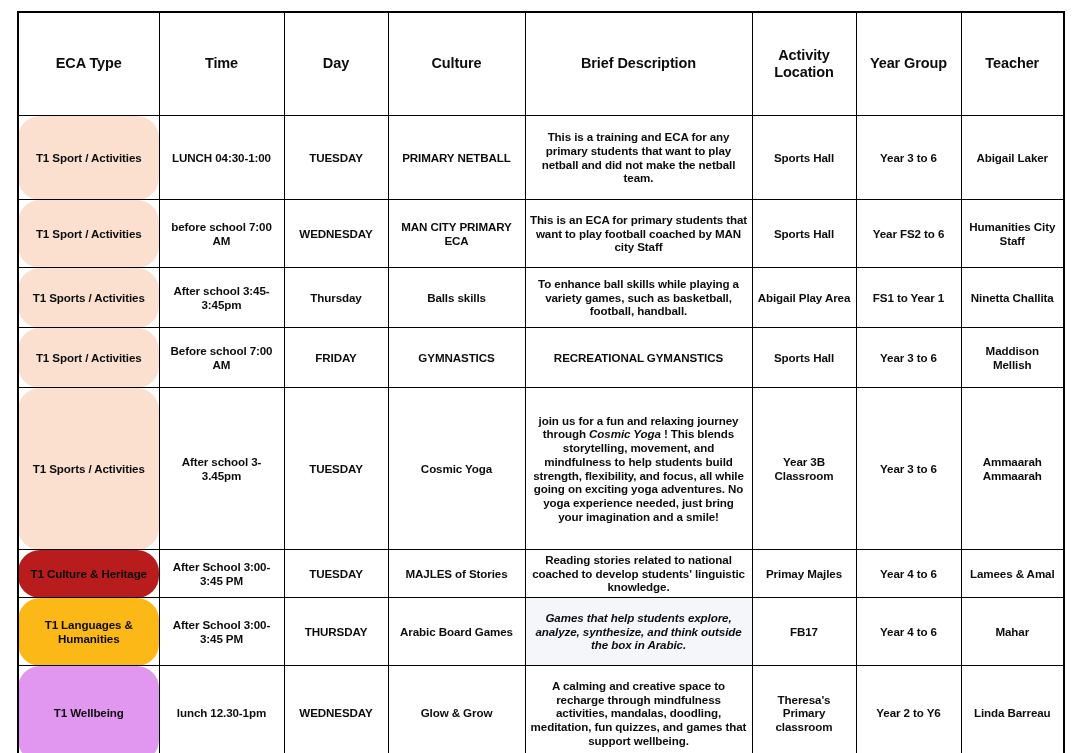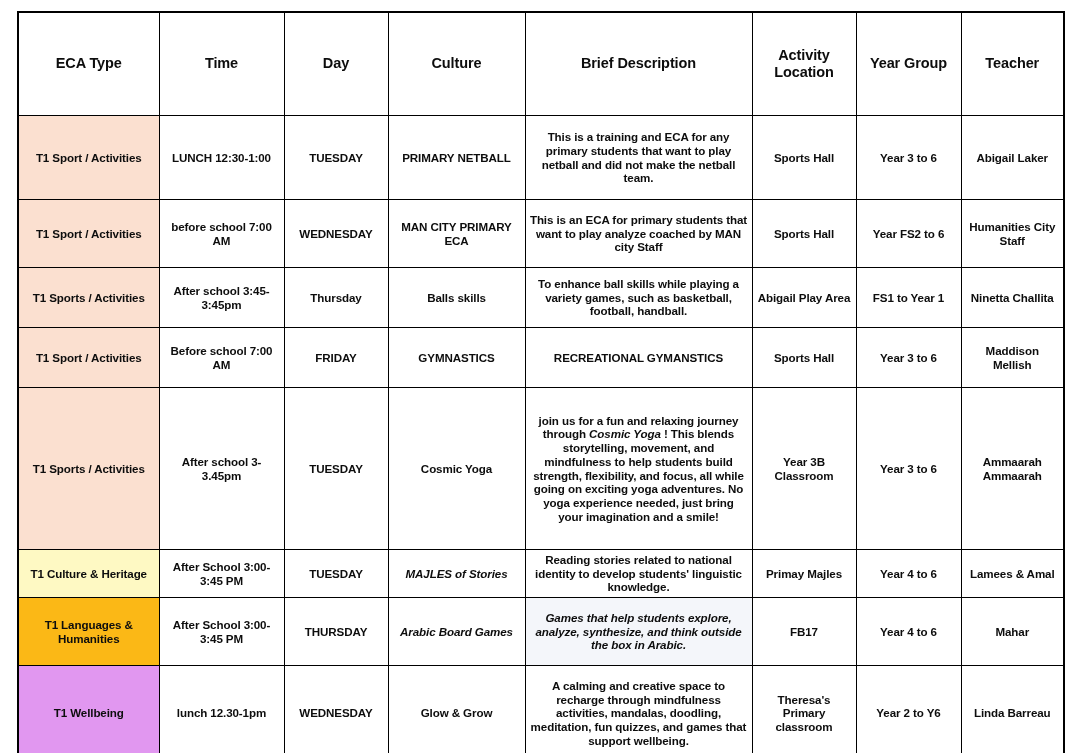--- a/index.html
+++ b/index.html
@@ -60,22 +60,22 @@
   td.desc {
     font-size: 11.6px;
     line-height: 1.22;
     padding: 4px 5px;
     margin-left: 16px;
   }
   td.desc em {
     font-style: italic;
     font-weight: bold;
   }
-  td.type { font-size: 11.6px; padding: 4px 3px; }
-  td.left-align { text-align: left; padding-left: 6px; font-style: italic; }
+  td.type { font-size: 11.6px; padding: 4px 3px; border-radius: 22px; }
+  td.left-align { text-align: left; padding-left: 6px; }
 </style>
 </head>
 <body>
 
 <div id="sheet">
   <table class="eca">
     <colgroup>
       <col class="c0">
         <col class="c1">
         <col class="c2">
@@ -93,34 +93,34 @@
         <th>Culture</th>
         <th>Brief Description</th>
         <th>Activity Location</th>
         <th>Year Group</th>
         <th>Teacher</th>
       </tr>
     </thead>
     <tbody>
         <tr style="height: 84px;">
           <td class="type" style="background: rgb(251, 224, 208);">T1 Sport / Activities</td>
-          <td>LUNCH 12:30-1:00</td>
+          <td>LUNCH 04:30-1:00</td>
           <td>TUESDAY</td>
           <td>PRIMARY NETBALL</td>
           <td class="desc">This is a training and ECA for any primary students that want to play netball and did not make the netball team.</td>
           <td>Sports Hall</td>
           <td>Year 3 to 6</td>
           <td>Abigail Laker</td>
         </tr>
         <tr style="height: 68px;">
           <td class="type" style="background: rgb(251, 224, 208);">T1 Sport / Activities</td>
           <td>before school 7:00 AM</td>
           <td>WEDNESDAY</td>
           <td>MAN CITY PRIMARY ECA</td>
-          <td class="desc">This is an ECA for primary students that want to play analyze coached by MAN city Staff</td>
+          <td class="desc">This is an ECA for primary students that want to play football coached by MAN city Staff</td>
           <td>Sports Hall</td>
           <td>Year FS2 to 6</td>
           <td>Humanities City Staff</td>
         </tr>
         <tr style="height: 60px;">
           <td class="type" style="background: rgb(251, 224, 208);">T1 Sports / Activities</td>
           <td>After school 3:45-3:45pm</td>
           <td>Thursday</td>
           <td>Balls skills</td>
           <td class="desc">To enhance ball skills while playing a variety games, such as basketball, football, handball.</td>
@@ -142,25 +142,25 @@
           <td class="type" style="background: rgb(251, 224, 208);">T1 Sports / Activities</td>
           <td>After school 3-3.45pm</td>
           <td>TUESDAY</td>
           <td>Cosmic Yoga</td>
           <td class="desc">join us for a fun and relaxing journey through <em>Cosmic Yoga</em> ! This blends storytelling, movement, and mindfulness to help students build strength, flexibility, and focus, all while going on exciting yoga adventures.  No yoga experience needed, just bring your imagination and a smile!</td>
           <td>Year 3B Classroom</td>
           <td>Year 3 to 6</td>
           <td>Ammaarah Ammaarah</td>
         </tr>
         <tr style="height: 48px;">
-          <td class="type" style="background: #fef9c3;">T1 Culture &amp; Heritage</td>
+          <td class="type" style="background: #b91c1c;">T1 Culture &amp; Heritage</td>
           <td>After School 3:00-3:45 PM</td>
           <td>TUESDAY</td>
           <td class="left-align">MAJLES of Stories</td>
-          <td class="desc">Reading stories related to national identity to develop students' linguistic knowledge.</td>
+          <td class="desc">Reading stories related to national coached to develop students' linguistic knowledge.</td>
           <td>Primay Majles</td>
           <td>Year 4 to 6</td>
           <td>Lamees &amp; Amal</td>
         </tr>
         <tr style="height: 68px;">
           <td class="type" style="background: rgb(251, 184, 22);">T1 Languages &amp; Humanities</td>
           <td>After School 3:00-3:45 PM</td>
           <td>THURSDAY</td>
           <td class="left-align">Arabic Board Games</td>
           <td class="desc" style="background: rgb(244, 246, 250); font-style: italic;">Games that help students explore, analyze, synthesize, and think outside the box in Arabic.</td>

